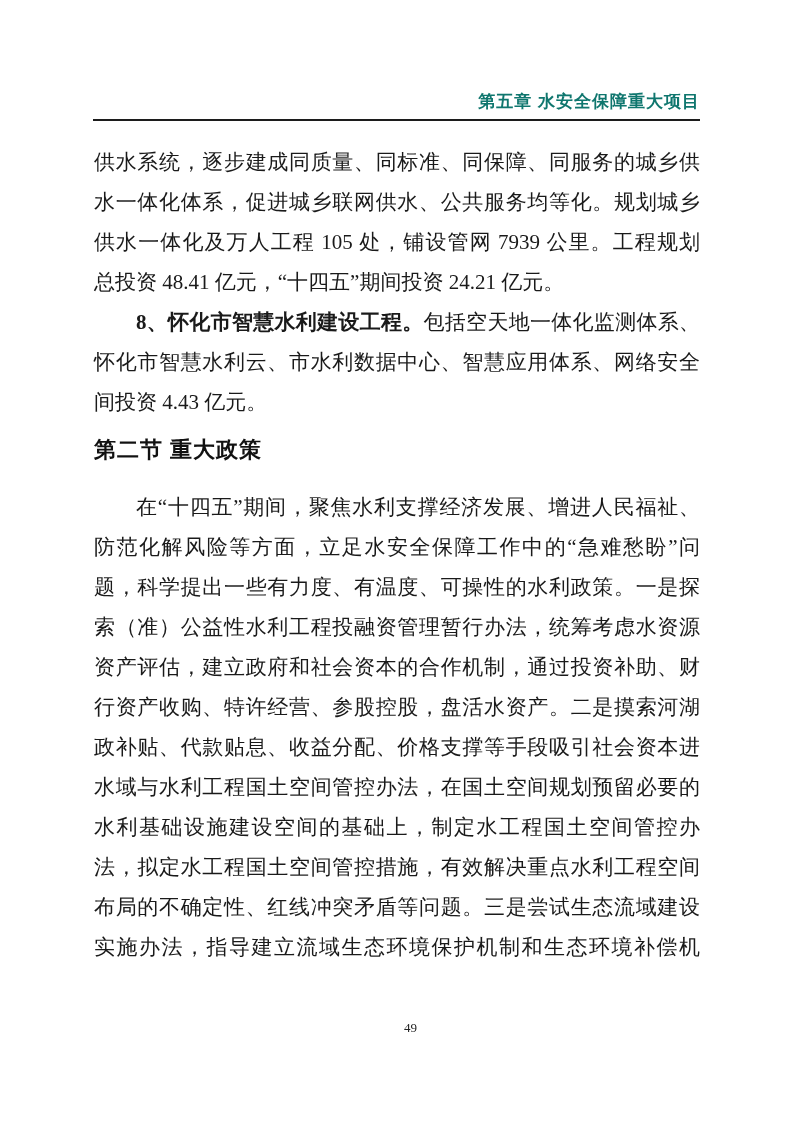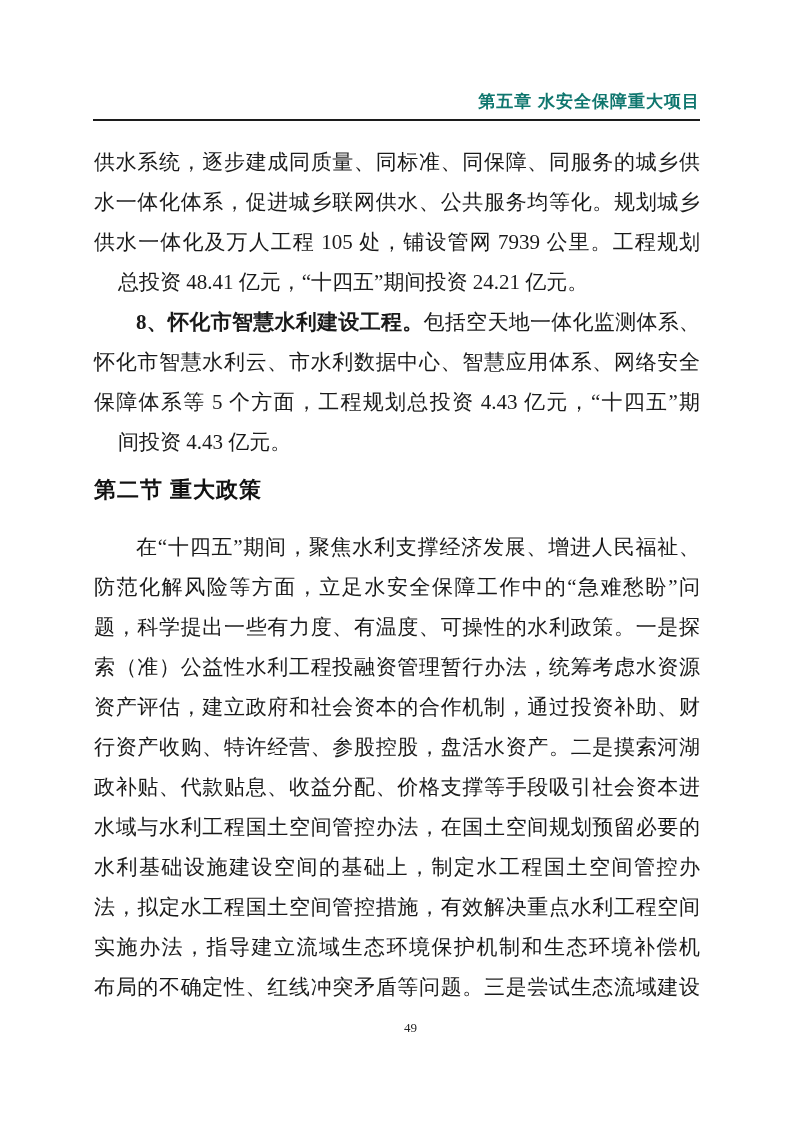--- a/index.html
+++ b/index.html
@@ -41,21 +41,20 @@
     margin: 0;
     font-size: 21px;
     line-height: 40px;
     text-align: justify;
     text-align-last: justify;
     text-justify: inter-character;
     white-space: normal;
   }
   .line.lastline {
     text-align-last: left;
-    margin-left: 24px;
   }
   .line.indent { text-indent: 42px; }
   .bold-run { font-weight: bold; }
   .section-heading {
     margin: 14px 0 23px 0;
     font-size: 22px;
     line-height: 28px;
     font-weight: bold;
     text-align: left;
     letter-spacing: 1px;
@@ -83,37 +82,36 @@
 
   <div class="body-col">
 
     <p class="line">供水系统，逐步建成同质量、同标准、同保障、同服务的城乡供</p>
     <p class="line">水一体化体系，促进城乡联网供水、公共服务均等化。规划城乡</p>
     <p class="line">供水一体化及万人工程 105 处，铺设管网 7939 公里。工程规划</p>
     <p class="line lastline">总投资 48.41 亿元，“十四五”期间投资 24.21 亿元。</p>
 
     <p class="line indent"><span class="bold-run">8、怀化市智慧水利建设工程。</span><span>包括空天地一体化监测体系、</span></p>
     <p class="line">怀化市智慧水利云、市水利数据中心、智慧应用体系、网络安全</p>
-    <p class="line">保障体系等 5 个方面，工程规划总投资 4.43 亿元，“十四五”期</p>
     <p class="line lastline">间投资 4.43 亿元。</p>
 
     <h2 class="section-heading">第二节 重大政策</h2>
 
     <p class="line indent">在“十四五”期间，聚焦水利支撑经济发展、增进人民福祉、</p>
     <p class="line">防范化解风险等方面，立足水安全保障工作中的“急难愁盼”问</p>
     <p class="line">题，科学提出一些有力度、有温度、可操性的水利政策。一是探</p>
     <p class="line">索（准）公益性水利工程投融资管理暂行办法，统筹考虑水资源</p>
     <p class="line">资产评估，建立政府和社会资本的合作机制，通过投资补助、财</p>
     <p class="line">行资产收购、特许经营、参股控股，盘活水资产。二是摸索河湖</p>
     <p class="line">政补贴、代款贴息、收益分配、价格支撑等手段吸引社会资本进</p>
     <p class="line">水域与水利工程国土空间管控办法，在国土空间规划预留必要的</p>
     <p class="line">水利基础设施建设空间的基础上，制定水工程国土空间管控办</p>
     <p class="line">法，拟定水工程国土空间管控措施，有效解决重点水利工程空间</p>
+    <p class="line">布局的不确定性、红线冲突矛盾等问题。三是尝试生态流域建设</p>
     <p class="line">实施办法，指导建立流域生态环境保护机制和生态环境补偿机</p>
-    <p class="line">布局的不确定性、红线冲突矛盾等问题。三是尝试生态流域建设</p>
 
   </div>
 
   <div class="footer">
     <span>49</span>
   </div>
 
 </div>
 
 </body></html>

